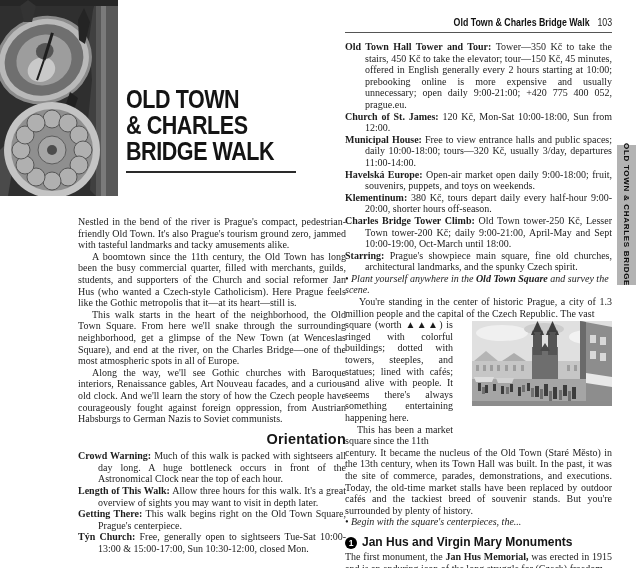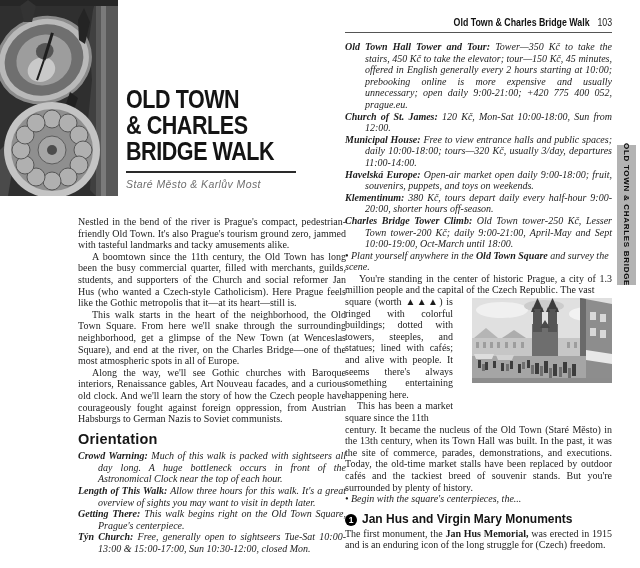--- a/index.html
+++ b/index.html
@@ -23,24 +23,24 @@
     font-size:10.5px; color:#6e6e6e; letter-spacing:0.4px;
   }
   .left-col {
     position:absolute; left:78px; top:216px; width:268px;
     font-size:10px; line-height:11.6px; text-align:justify;
   }
   .body-p { text-indent:0; }
   .body-p.ind { text-indent:14px; }
   .sec-heading {
     font-family:"Liberation Sans", sans-serif; font-weight:700; font-size:14.5px;
-    color:#161616; text-align:left; text-indent:0; margin:9px 0 5px 0;
+    color:#161616; text-align:right; text-indent:0; margin:9px 0 5px 0;
     letter-spacing:0.2px;
   }
-  .hang { padding-left:20px; text-indent:-20px; text-align:justify;font-style:italic; }
+  .hang { padding-left:20px; text-indent:-20px; text-align:justify; }
   .hang b, .body-p b { font-weight:700; }
   
   .rp-header {
     position:absolute; left:345px; top:17px; width:267px; text-align:right;
     font-family:"Liberation Sans", sans-serif; font-weight:700; font-size:10px;
     color:#111; white-space:nowrap;
   }
   .rp-header-inner { display:inline-block; transform:scaleX(0.88); transform-origin:right center; }
   .rp-pagenum { font-weight:400; margin-left:9px; color:#222; }
   .rp-rule { position:absolute; left:345px; top:32px; width:267px; height:1px; background:#555; }
@@ -126,21 +126,20 @@
       <path d="M0 0 L118 0 L118 6 L0 6 Z" fill="#262626"></path>
       <path d="M20 6 l8 -6 8 6 -4 16 -8 0 z" fill="#333"></path>
     </svg>
   </div>
 
   <div class="title-block">
     <div class="title-line">OLD TOWN</div>
     <div class="title-line">&amp; CHARLES</div>
     <div class="title-line">BRIDGE WALK</div>
     <div class="title-rule"></div>
-    <div class="title-subtitle">Staré Město &amp; Karlův Most</div>
   </div>
 
   <div class="left-col">
     <p class="body-p">Nestled in the bend of the river is Prague's compact, pedestrian-friendly Old Town. It's also Prague's tourism ground zero, jammed with tasteful landmarks and tacky amusements alike.</p>
     <p class="body-p ind">A boomtown since the 11th century, the Old Town has long been the busy commercial quarter, filled with merchants, guilds, students, and supporters of the Church and social reformer Jan Hus (who wanted a Czech-style Catholicism). Here Prague feels like the Gothic metropolis that it—at its heart—still is.</p>
     <p class="body-p ind">This walk starts in the heart of the neighborhood, the Old Town Square. From here we'll snake through the surrounding neighborhood, get a glimpse of the New Town (at Wenceslas Square), and end at the river, on the Charles Bridge—one of the most atmospheric spots in all of Europe.</p>
     <p class="body-p ind">Along the way, we'll see Gothic churches with Baroque interiors, Renaissance gables, Art Nouveau facades, and a curious old clock. And we'll learn the story of how the Czech people have courageously fought against foreign oppression, from Austrian Habsburgs to German Nazis to Soviet communists.</p>
 
     <div class="sec-heading">Orientation</div>
 
@@ -157,20 +156,21 @@
   </div>
   <div class="rp-rule"></div>
 
   <div class="right-col">
     <p class="hang"><b>Old Town Hall Tower and Tour:</b><span> Tower—350 Kč to take the stairs, 450 Kč to take the elevator; tour—150 Kč, 45 minutes, offered in English generally every 2 hours starting at 10:00; prebooking online is more expensive and usually unnecessary; open daily 9:00-21:00; +420 775 400 052, prague.eu.</span></p>
     <p class="hang"><b>Church of St. James:</b><span> 120 Kč, Mon-Sat 10:00-18:00, Sun from 12:00.</span></p>
     <p class="hang"><b>Municipal House:</b><span> Free to view entrance halls and public spaces; daily 10:00-18:00; tours—320 Kč, usually 3/day, departures 11:00-14:00.</span></p>
     <p class="hang"><b>Havelská Europe:</b><span> Open-air market open daily 9:00-18:00; fruit, souvenirs, puppets, and toys on weekends.</span></p>
     <p class="hang"><b>Klementinum:</b><span> 380 Kč, tours depart daily every half-hour 9:00-20:00, shorter hours off-season.</span></p>
     <p class="hang"><b>Charles Bridge Tower Climb:</b><span> Old Town tower-250 Kč, Lesser Town tower-200 Kč; daily 9:00-21:00, April-May and Sept 10:00-19:00, Oct-March until 18:00.</span></p>
+    <p class="hang"><b>Starring:</b><span> Prague's showpiece main square, fine old churches, architectural landmarks, and the spunky Czech spirit.</span></p>
 
 
     <p class="bullet-line"><span>• Plant yourself anywhere in the </span><b>Old Town Square</b><span> and survey the scene.</span></p>
 
     <p class="body-p ind">You're standing in the center of historic Prague, a city of 1.3 million people and the capital of the Czech Republic. The vast</p>
 
     <div class="tour-row">
       <div class="tour-narrow">
         <p class="cont">square (worth ▲▲▲) is ringed with colorful buildings; dotted with towers, steeples, and statues; lined with cafés; and alive with people. It seems there's always something entertaining happening here.</p>
         <p class="ind">This has been a market square since the 11th</p>

